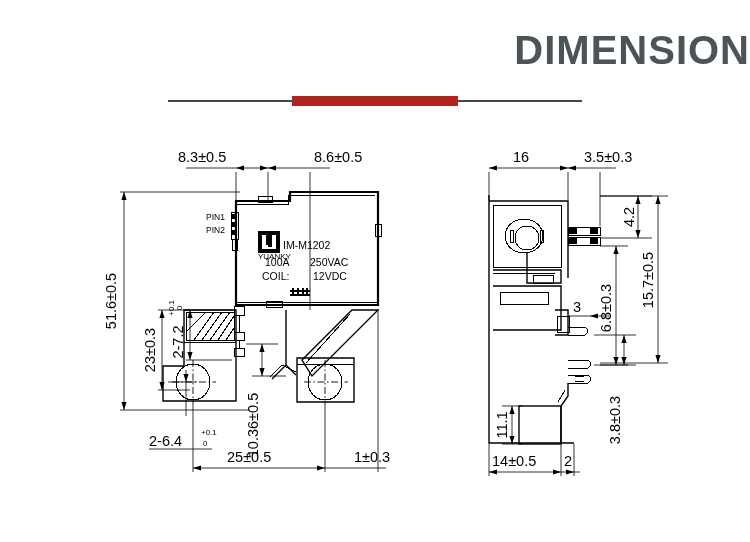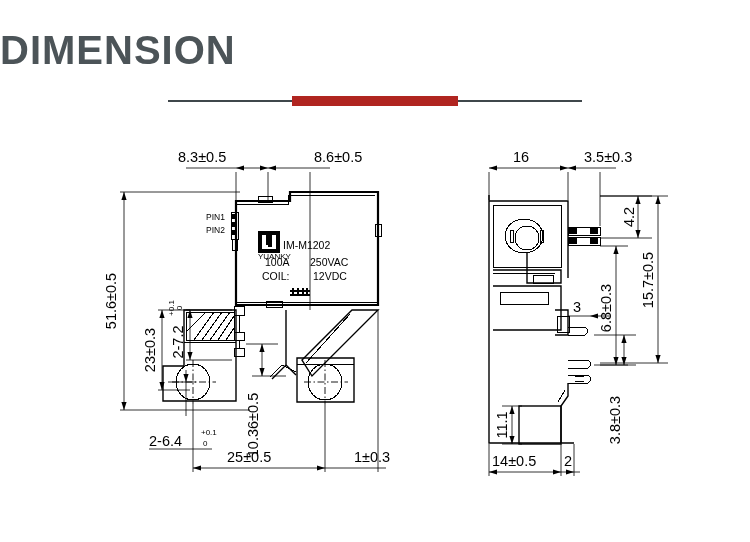--- a/index.html
+++ b/index.html
@@ -9,21 +9,21 @@
     font-family:"Liberation Sans", sans-serif;
     overflow:hidden;
     position:relative;
   }
   #page{position:relative;width:750px;height:542px;}
 
   
   #header{position:absolute;left:0;top:0;width:750px;height:120px;}
   #title{
     position:absolute;left:0;top:26px;width:750px;
-    text-align:left;
+    text-align:right;
     font-size:40px;font-weight:bold;
     letter-spacing:1px;
     color:#4c5458;
     font-family:"Liberation Sans", sans-serif;
     line-height:48px;
   }
   #divider{position:absolute;left:168px;top:94px;width:414px;height:14px;}
   #divider .thin{
     position:absolute;left:0;top:6px;width:414px;height:2px;background:#3f474b;
   }

